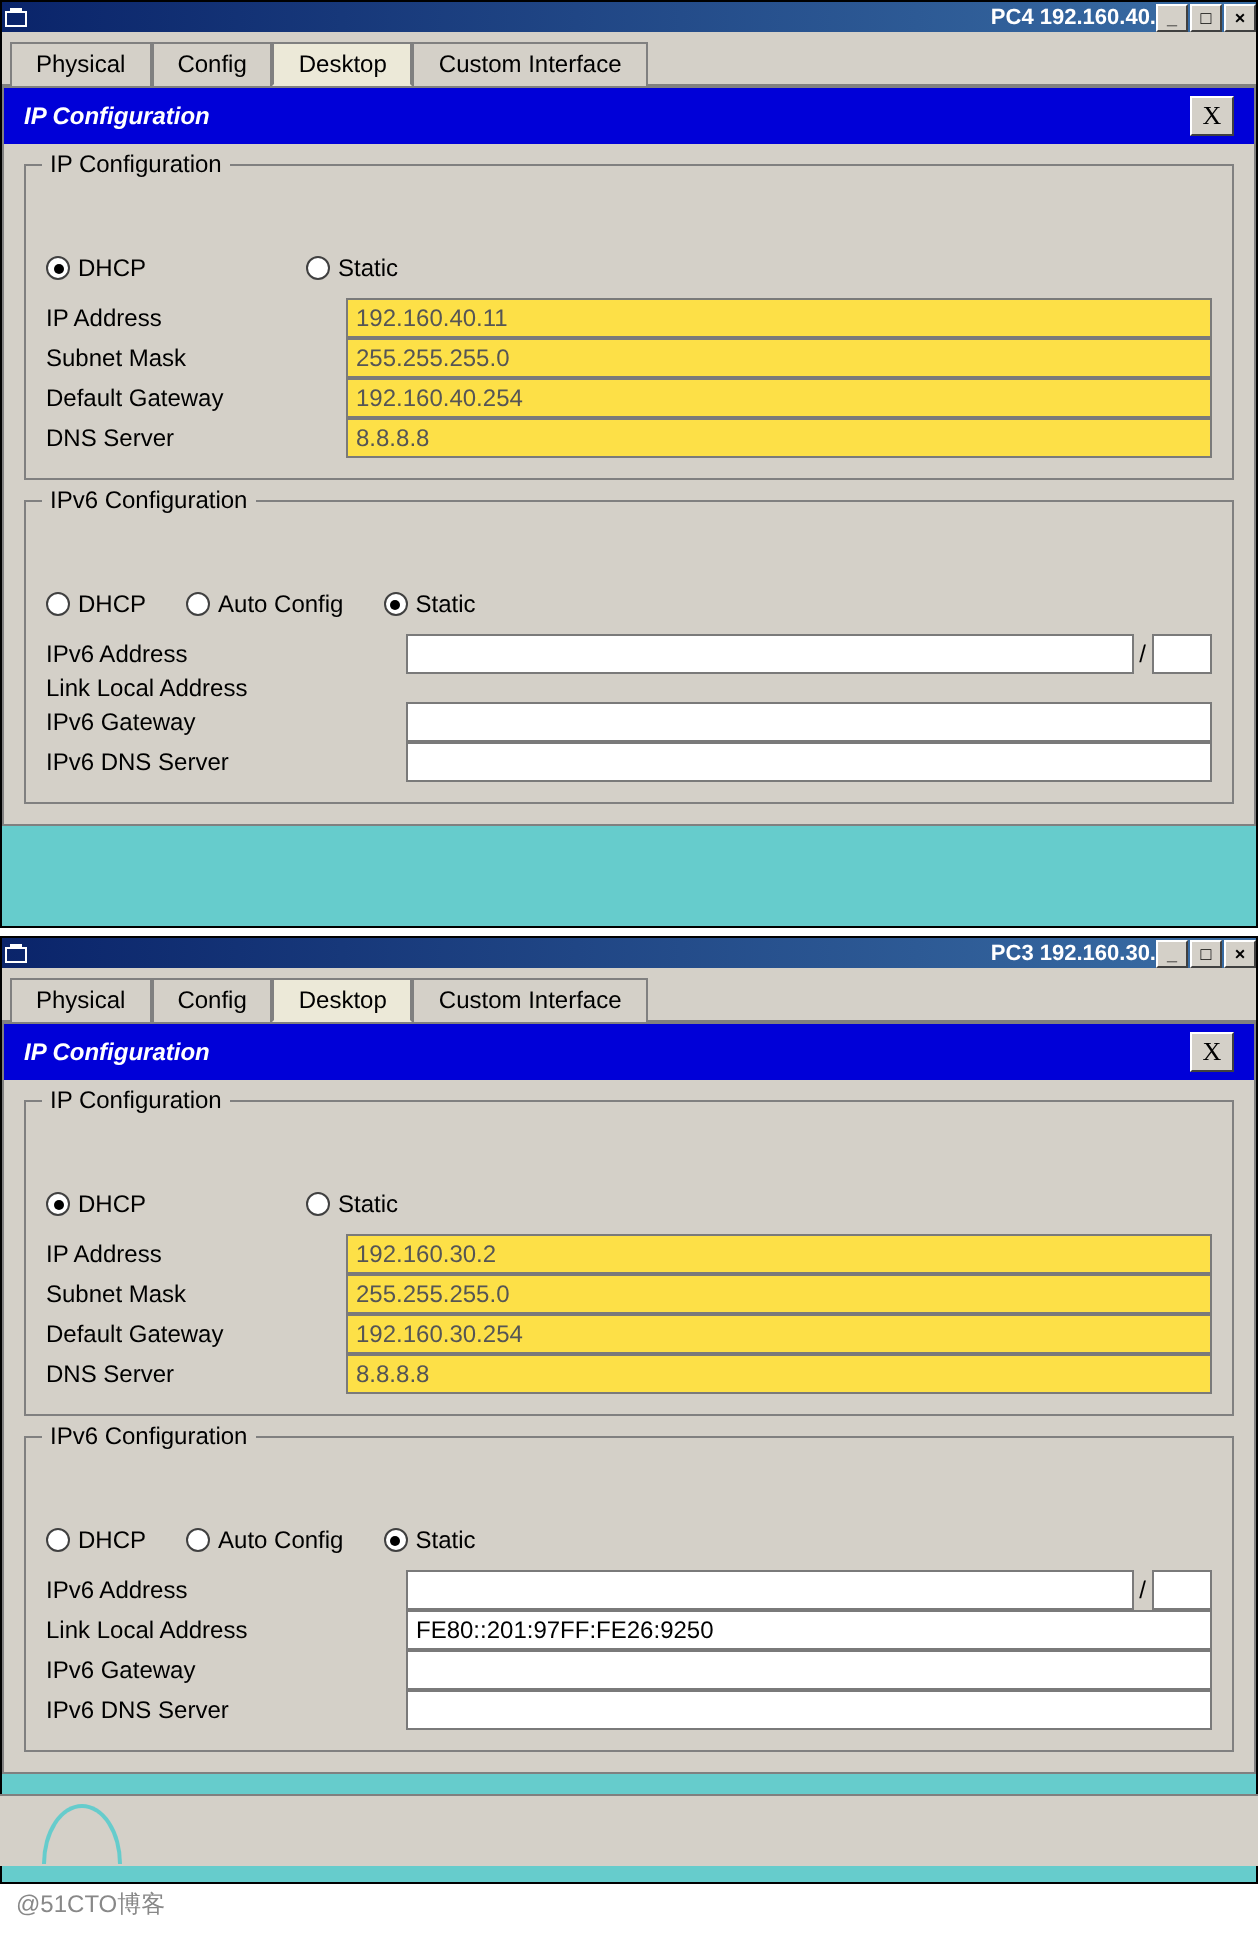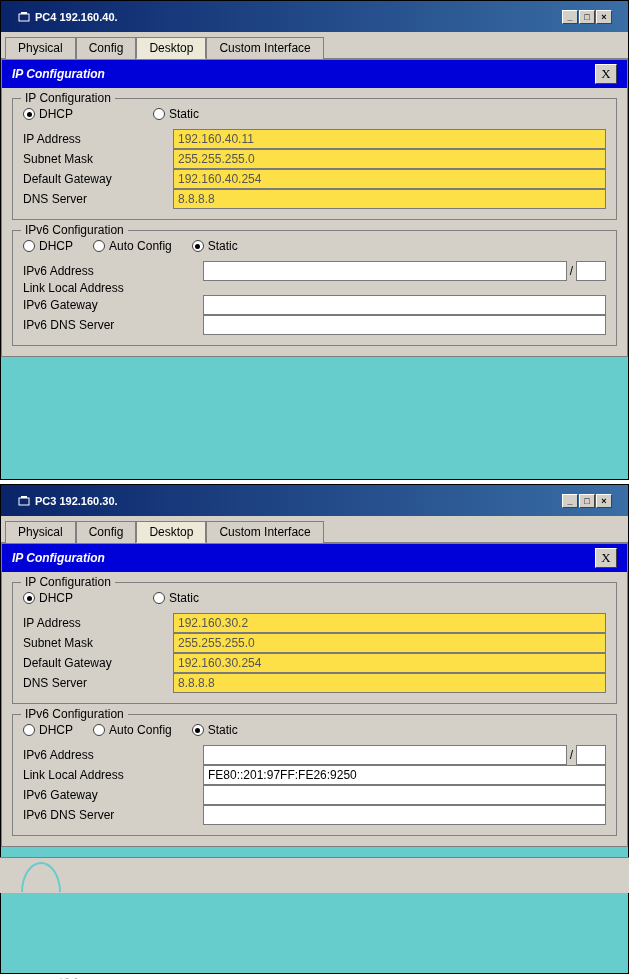--- a/index.html
+++ b/index.html
@@ -1,34 +1,34 @@
 <!DOCTYPE html>
 <html><head>
 <meta charset="utf-8">
 <style>
 * { box-sizing: border-box; margin: 0; padding: 0; font-family: Tahoma, Arial, sans-serif; font-size: 12px; }
 body { background: #fff; width: 629px; }
 .app-window { border: 1px solid #000; background: #d4d0c8; }
-.title-bar { background: linear-gradient(to right, #0a246a, #3a6ea5); color: #fff; height: 31px; display: flex; align-items: center; padding: 0 16px; }
+.title-bar { background: linear-gradient(to right, #0a246a, #3a6ea5); color: #fff; height: 15px; display: flex; align-items: center; padding: 0 0; text-align: right; }
 .title-bar .icon { width: 14px; height: 14px; margin-right: 4px; display:inline-flex; align-items:center; justify-content:center; }
 .title-bar .title-text { flex: 1; font-weight: bold; font-size: 11px; }
 .win-btns { display: flex; gap: 1px; }
 .win-btn { width: 16px; height: 14px; background: #d4d0c8; border: 1px solid #fff; border-right-color:#404040; border-bottom-color:#404040; font-size: 9px; display:flex; align-items:center; justify-content:center; font-family: Arial; font-weight:bold; color:#000; }
 .tab-row { background: #d4d0c8; display: flex; padding: 4px 4px 0 4px; border-bottom: 1px solid #808080; }
 .tab { padding: 3px 12px; border: 1px solid #808080; border-bottom: none; background: #d4d0c8; margin-right: 0px; position: relative; top: 1px; }
 .tab.active { background: #ece9d8; border-bottom: 1px solid #ece9d8; z-index: 1; }
 .content-area { background: #66cccc; min-height: 420px; position: relative; }
 .content-area.second { min-height: 430px; }
 .ip-panel { background: #d4d0c8; border: 1px solid #808080; margin: 0; position: relative; }
 .panel-title-bar { background: #0000d8; color: #fff; font-weight: bold; font-style: italic; font-size: 18px; padding: 4px 10px; display: flex; align-items: center; font-family: Arial; }
 .panel-title-bar .ptitle { flex: 1; }
 .panel-x { width: 22px; height: 20px; background: #d4d0c8; border: 1px solid #fff; border-right-color:#404040; border-bottom-color:#404040; color:#000; font-size:13px; display:flex; align-items:center; justify-content:center; font-style: normal; font-weight:normal; font-family: Tahoma; }
 .fieldset { border: 1px solid #808080; margin: 10px; padding: 8px 10px 10px 10px; position: relative; }
 .fieldset-legend { position: absolute; top: -8px; left: 8px; background: #d4d0c8; padding: 0 4px; font-size: 12px; }
-.radio-row { display: flex; gap: 20px; margin-bottom: 8px; align-items:center; }
+.radio-row { display: flex; gap: 20px; margin-bottom: 8px; align-items:center;margin-top:36px; }
 .radio-opt { display: flex; align-items: center; gap: 4px; }
 .radio { width: 12px; height: 12px; border: 1px solid #404040; border-radius: 50%; background: #fff; display:inline-flex; align-items:center; justify-content:center; }
 .radio.checked::after { content:''; width:5px; height:5px; border-radius:50%; background:#000; }
 .form-row { display: flex; align-items: center; margin-bottom: 0; }
 .form-label { width: 150px; }
 .form-label.lbl6 { width: 180px; }
 .form-input { flex: 1; height: 20px; border: 1px solid #7a7a7a; background: #fff; padding: 2px 4px; font-size: 12px; color: #000; }
 .form-input.disabled { background: #fde047; color: #555; }
 .slash-box { width: 30px; height: 20px; border: 1px solid #7a7a7a; background: #fff; margin-left: 0; padding: 2px 4px; }
 .slash { padding: 0 3px; }

